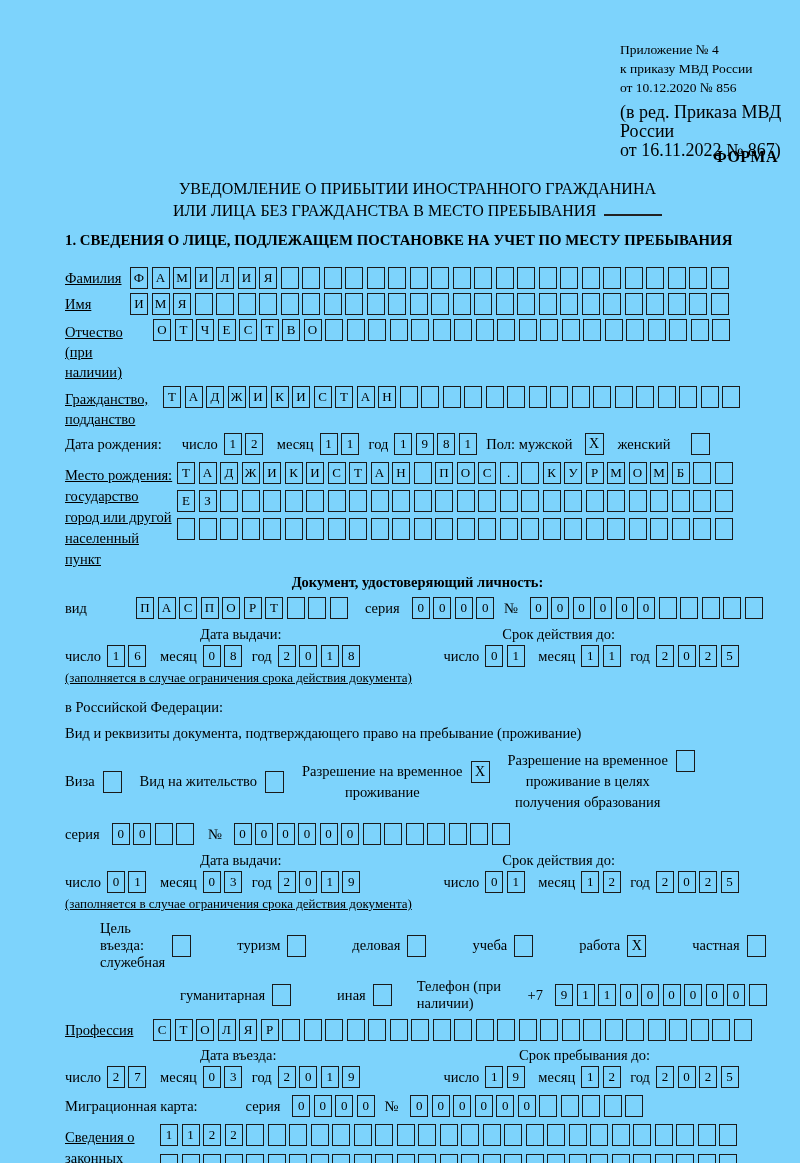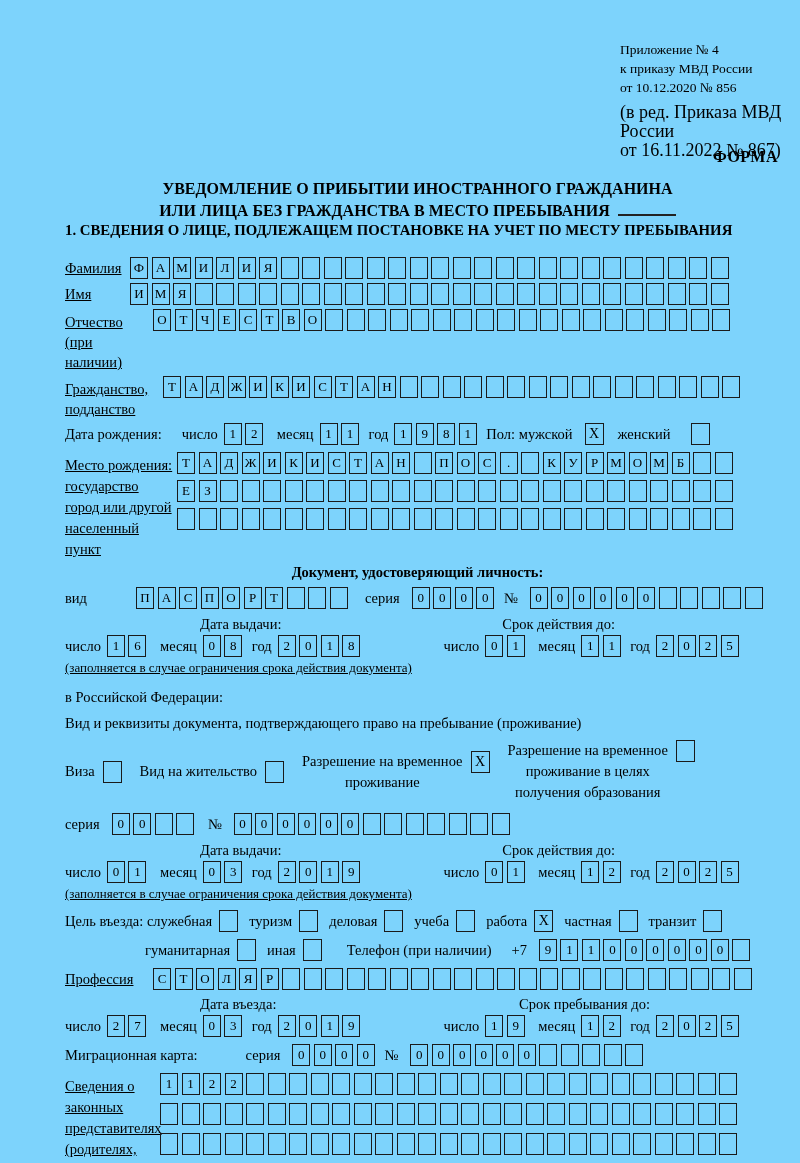--- a/index.html
+++ b/index.html
@@ -4,21 +4,21 @@
 <style>
   html,body{margin:0;padding:0;background:#fff;}
   .page{position:relative;width:800px;height:1163px;background:#7dd3fc;color:#000;
         font-family:"Liberation Serif","DejaVu Serif",serif;overflow:hidden;}
   .annex{position:absolute;top:40px;left:620px;font-size:13.5px;line-height:19px;}
   .annex .note-ln{font-size:18px;}
   .annex .gap{height:6px;}
   .forma{position:absolute;top:148px;left:13px;width:765px;text-align:right;
          font-weight:bold;font-size:16px;letter-spacing:.5px;}
   .content{position:absolute;top:178px;left:65px;width:705px;}
-  .title{text-align:center;font-weight:bold;font-size:16px;line-height:22px;margin-bottom:0;}
+  .title{text-align:center;font-weight:normal;font-size:16px;line-height:22px;margin-bottom:10px;}
   .uline{display:inline-block;width:58px;border-bottom:2px solid #222;height:14px;margin-left:8px;}
   .sec-head{font-weight:bold;font-size:14.8px;margin-bottom:18px;}
   .lbl{font-size:14.5px;}
   .row{display:flex;align-items:flex-start;margin-bottom:4px;}
   .row .lc{flex:0 0 auto;padding-top:3px;text-decoration:underline;}
   .boxes{display:flex;flex-wrap:nowrap;}
   .bx{display:inline-block;flex:0 0 auto;width:16px;height:20px;border:1.5px solid #1a1a1a;
       margin-right:3.5px;text-align:center;font-size:13px;line-height:20px;
       font-family:"Liberation Serif",serif;}
   .cbx{display:inline-block;flex:0 0 auto;width:17px;height:20px;border:1.5px solid #1a1a1a;
@@ -35,21 +35,21 @@
   .dheads .h-right{margin-left:auto;margin-right:155px;}
   .drow{display:flex;align-items:center;font-size:14.5px;}
   .drow .grp{display:flex;align-items:center;}
   .drow .grp-r{margin-left:auto;margin-right:28px;}
   .small-note{text-align:left;font-size:13px;margin:3px 0 8px 0;text-decoration:underline;}
   .intro{font-size:14.5px;line-height:26px;}
   .optrow{display:flex;align-items:center;font-size:14.5px;margin:4px 0 10px 0;}
   .opt{display:flex;align-items:flex-start;margin-right:18px;}
   .opt .olbl{margin-right:8px;padding-top:2px;}
   .olines{text-align:center;line-height:21px;margin-right:8px;}
-  .po{display:flex;align-items:center;margin-right:11px;}
+  .po{display:flex;align-items:center;margin-right:11px;margin-left:35px;}
   .po .plbl{margin-right:7px;}
 </style>
 </head>
 <body>
 
 <div class="page">
 
   <div class="annex">
     <div>Приложение № 4</div>
     <div>к приказу МВД России</div>

